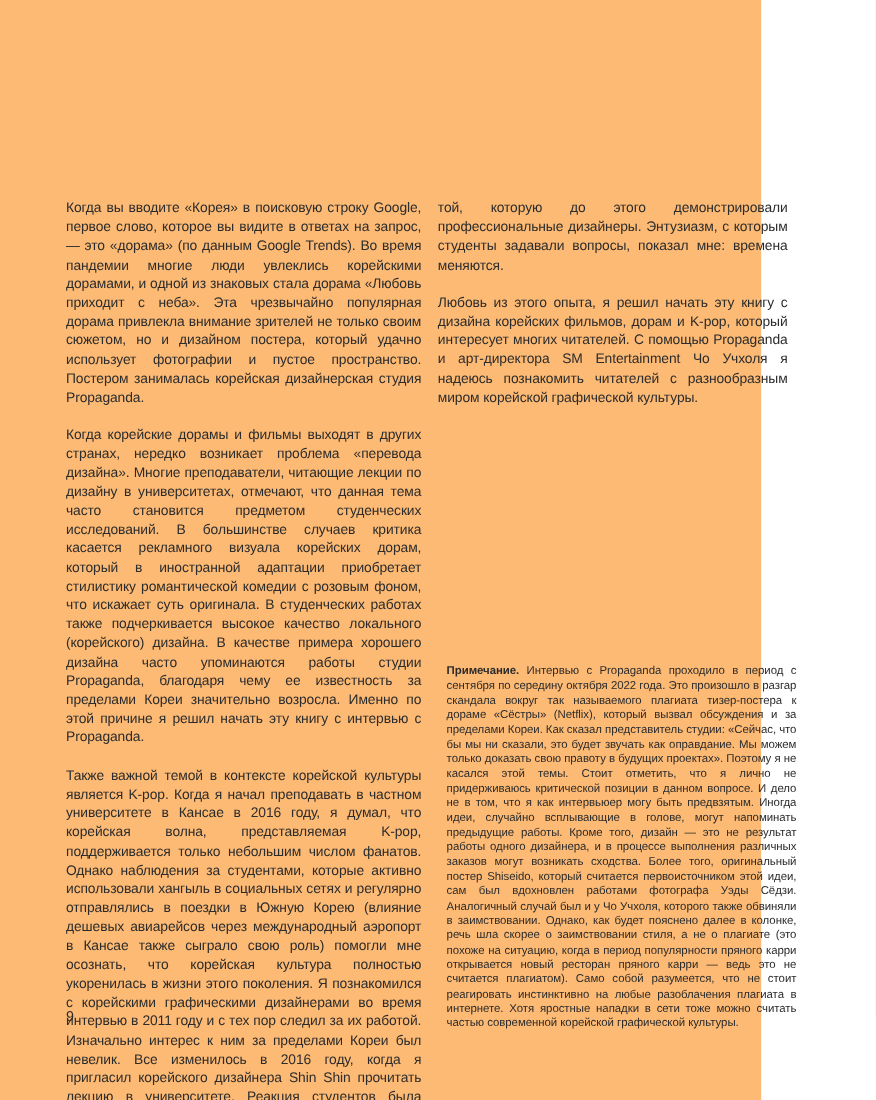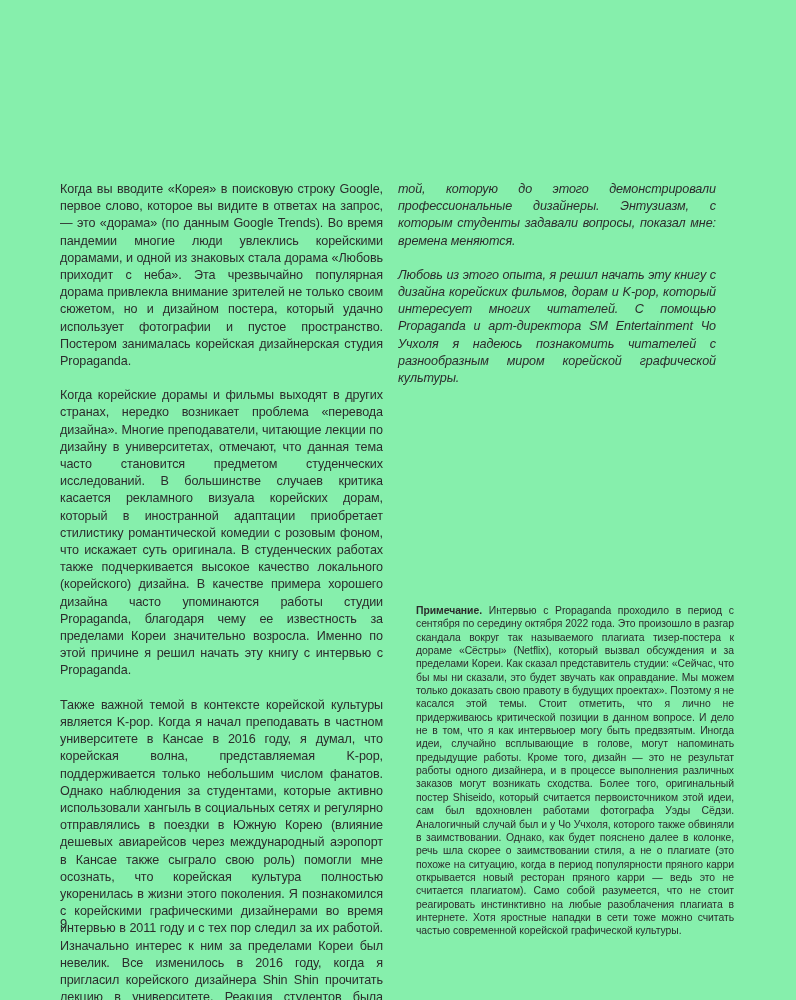--- a/index.html
+++ b/index.html
@@ -7,40 +7,40 @@
     padding: 0;
     width: 796px;
     height: 1000px;
     background: #ffffff;
     font-family: "Liberation Sans", sans-serif;
     color: #2c2c2c;
     overflow: hidden;
   }
   .page {
     position: relative;
-    width: 796px;
+    width: 692px;
     height: 1000px;
-    background: #86efac;
+    background: #fdba74;
   }
   .col {
     position: absolute;
     top: 181px;
     font-size: 12.6px;
     line-height: 17.2px;
     letter-spacing: -0.1px;
   }
   .col-left  { left: 60px;  width: 323px; }
-  .col-right { left: 398px; width: 318px; font-style: italic; }
+  .col-right { left: 398px; width: 318px; }
   .col p {
     margin: 0 0 17px 0;
     text-align: justify;
   }
   .note {
     position: absolute;
-    left: 416px;
+    left: 406px;
     top: 604px;
     width: 318px;
     font-size: 10.4px;
     line-height: 13.35px;
     letter-spacing: -0.05px;
   }
   .note p {
     margin: 0;
     text-align: justify;
   }

